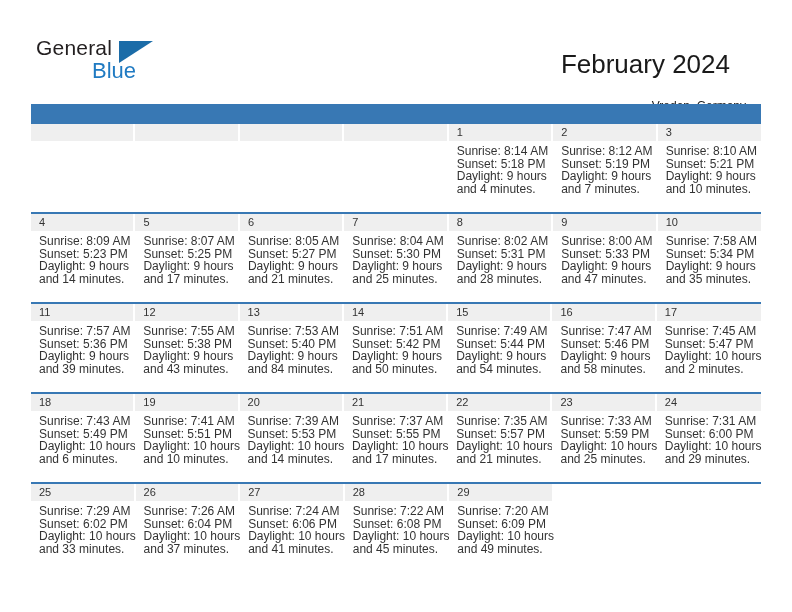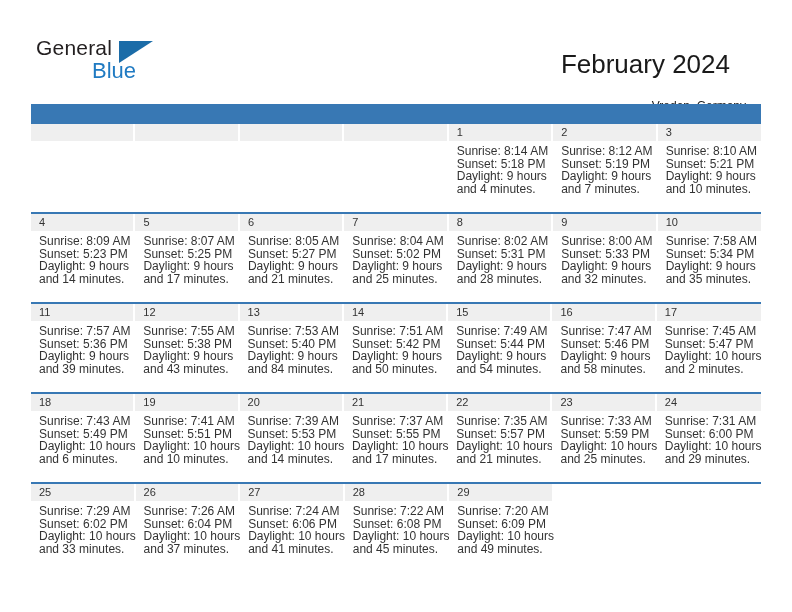--- a/index.html
+++ b/index.html
@@ -246,41 +246,41 @@
               <div>Sunrise: 8:05 AM</div>
               <div>Sunset: 5:27 PM</div>
               <div>Daylight: 9 hours</div>
               <div>and 21 minutes.</div>
             </div>
           </div>
           <div class="cell">
             <div class="daynum-band">7</div>
             <div class="info">
               <div>Sunrise: 8:04 AM</div>
-              <div>Sunset: 5:02 PM</div>
+              <div>Sunset: 5:30 PM</div>
               <div>Daylight: 9 hours</div>
               <div>and 25 minutes.</div>
             </div>
           </div>
           <div class="cell">
             <div class="daynum-band">8</div>
             <div class="info">
               <div>Sunrise: 8:02 AM</div>
               <div>Sunset: 5:31 PM</div>
               <div>Daylight: 9 hours</div>
               <div>and 28 minutes.</div>
             </div>
           </div>
           <div class="cell">
             <div class="daynum-band">9</div>
             <div class="info">
               <div>Sunrise: 8:00 AM</div>
               <div>Sunset: 5:33 PM</div>
               <div>Daylight: 9 hours</div>
-              <div>and 32 minutes.</div>
+              <div>and 47 minutes.</div>
             </div>
           </div>
           <div class="cell">
             <div class="daynum-band">10</div>
             <div class="info">
               <div>Sunrise: 7:58 AM</div>
               <div>Sunset: 5:34 PM</div>
               <div>Daylight: 9 hours</div>
               <div>and 35 minutes.</div>
             </div>

